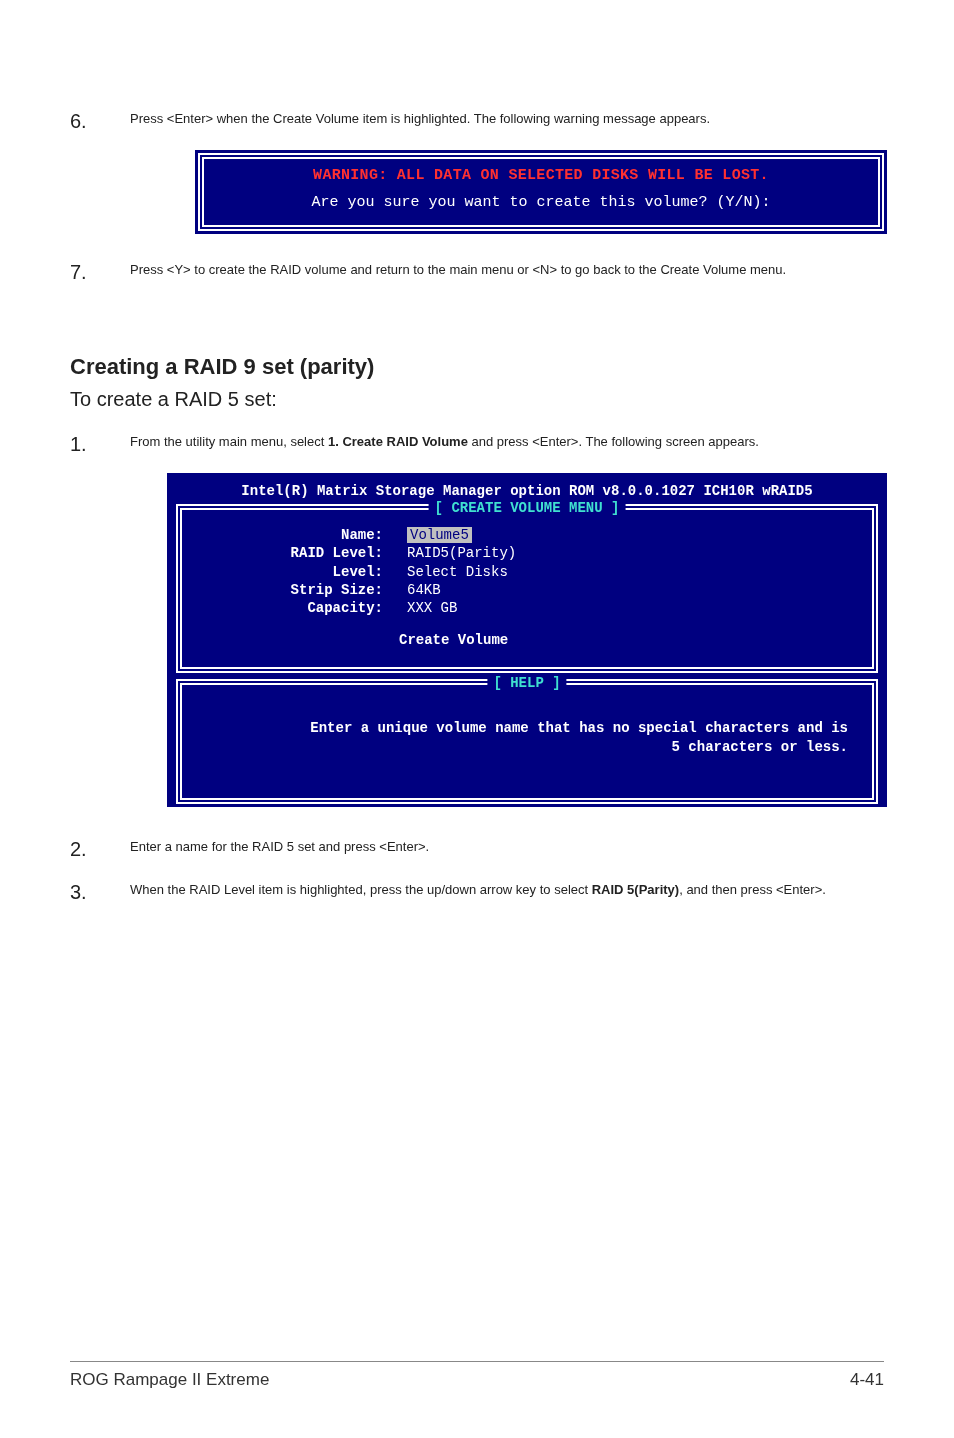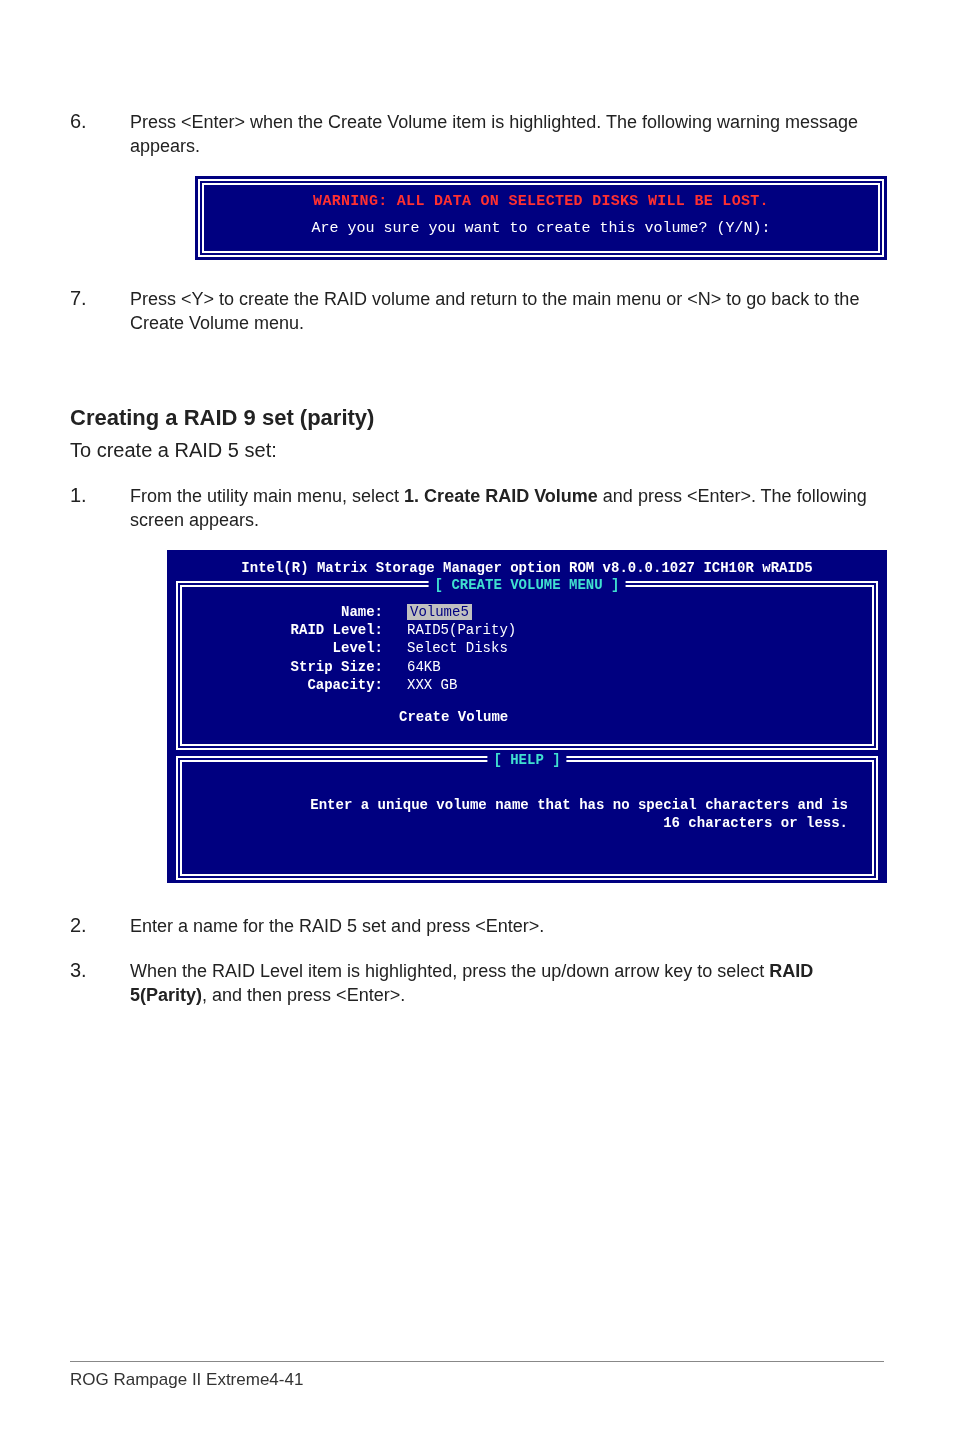--- a/index.html
+++ b/index.html
@@ -1,20 +1,20 @@
 <!DOCTYPE html>
 <html><head>
 <meta charset="utf-8">
 <style>
   * { margin: 0; padding: 0; box-sizing: border-box; }
   html, body { width: 954px; height: 1438px; background: #fff; font-family: Arial, Helvetica, sans-serif; color: #222; }
   .page { padding: 110px 70px 40px 70px; height: 100%; position: relative; }
   .step { display: flex; margin-bottom: 20px; }
   .step-num { width: 60px; flex-shrink: 0; font-size: 20px; }
-  .step-body { font-size: 18px; line-height: 1.35; }
+  .step-body { font-size: 13px; line-height: 1.35; }
   .bold { font-weight: bold; }
   .bios-warn-wrap { margin: 6px 0 30px 100px; }
   .bios-warn {
     background: #000080; color: #fff; font-family: "Courier New", monospace;
     font-size: 15px; text-align: center; padding: 8px 8px 14px 8px;
     border: 6px double #fff; box-shadow: 0 0 0 3px #000080; margin-left: 28px;
   }
   .bios-warn .red { color: #ff3030; display: block; margin-bottom: 10px; font-weight: bold; letter-spacing: 0.3px; }
   .warn-line { display: inline-block; }
   .section-heading { font-size: 22px; font-weight: bold; margin-top: 70px; margin-bottom: 8px; }
@@ -29,21 +29,21 @@
   .bios-box-title { position: absolute; top: -11px; left: 50%; transform: translateX(-50%); background: #000080; padding: 0 6px; font-weight: bold; }
   .teal { color: #40e0d0; }
   .kv { display: flex; gap: 16px; }
   .kv .k { width: 195px; text-align: right; padding-right: 8px; font-weight: bold; }
   .kv .v { }
   .val-hl { background: #c0c0c0; color: #000080; padding: 0 3px; }
   .create-vol-line { padding-left: 203px; margin-top: 14px; font-weight: bold; }
   .help-text { text-align: right; font-weight: bold; padding: 24px 10px; }
   .bios-footbar { background: #000080; color: #00e0e0; font-weight: bold; padding: 2px 10px 4px; display: flex; }
   .bios-footbar span { flex: 0 0 auto; }
-  .footer { position: absolute; bottom: 48px; left: 70px; right: 70px; border-top: 1px solid #888; padding-top: 8px; display: flex; justify-content: flex-start; font-size: 17px; color: #333; }
+  .footer { position: absolute; bottom: 48px; left: 70px; right: 70px; border-top: 1px solid #888; padding-top: 8px; display: flex; justify-content: space-between; font-size: 17px; color: #333; }
 </style>
 </head>
 <body>
 
 <div class="page">
 
   <div class="step">
     <div class="step-num">6.</div>
     <div class="step-body">Press &lt;Enter&gt; when the Create Volume item is highlighted. The following warning message appears.</div>
   </div>
@@ -97,21 +97,21 @@
           <div class="k">Capacity:</div>
           <div class="v">XXX  GB</div>
         </div>
         <div class="create-vol-line">Create Volume</div>
       </div>
 
       <div class="bios-box">
         <div class="bios-box-title teal">[ HELP ]</div>
         <div class="help-text">
           <div>Enter a unique volume name that has no special characters and is</div>
-          <div>16 characters or less.</div>
+          <div>5 characters or less.</div>
         </div>
       </div>
 
     </div>
   </div>
 
   <div class="step">
     <div class="step-num">2.</div>
     <div class="step-body">Enter a name for the RAID 5 set and press &lt;Enter&gt;.</div>
   </div>

